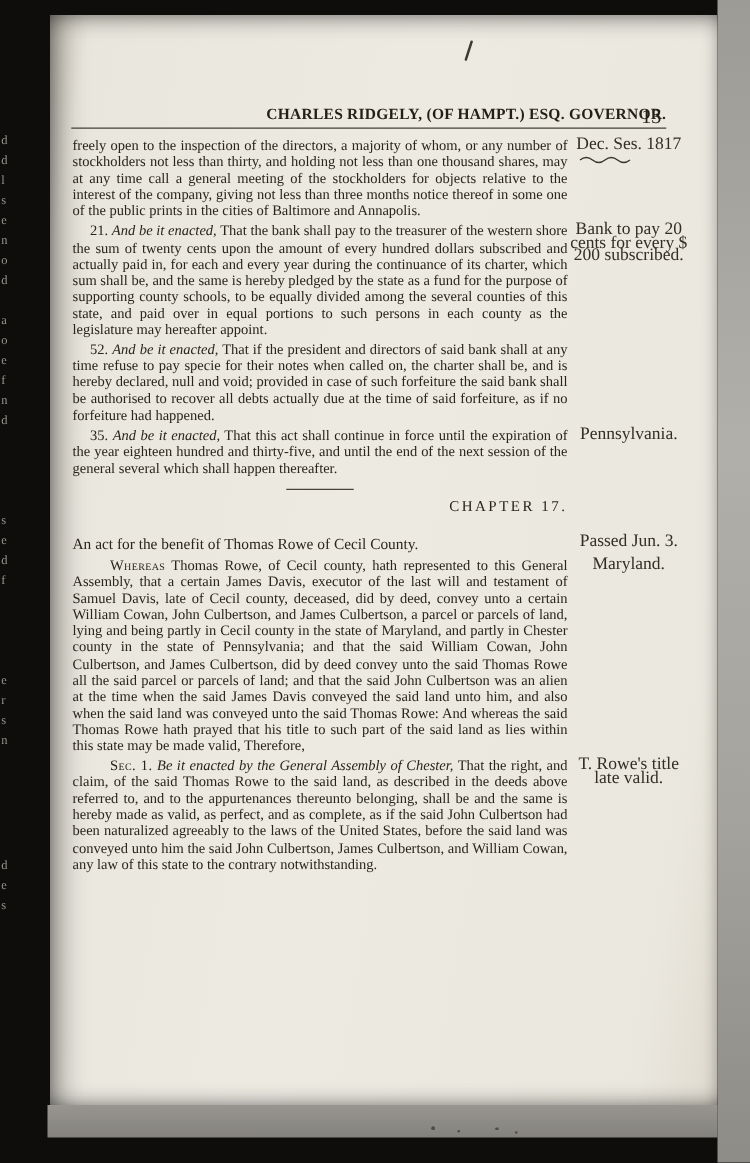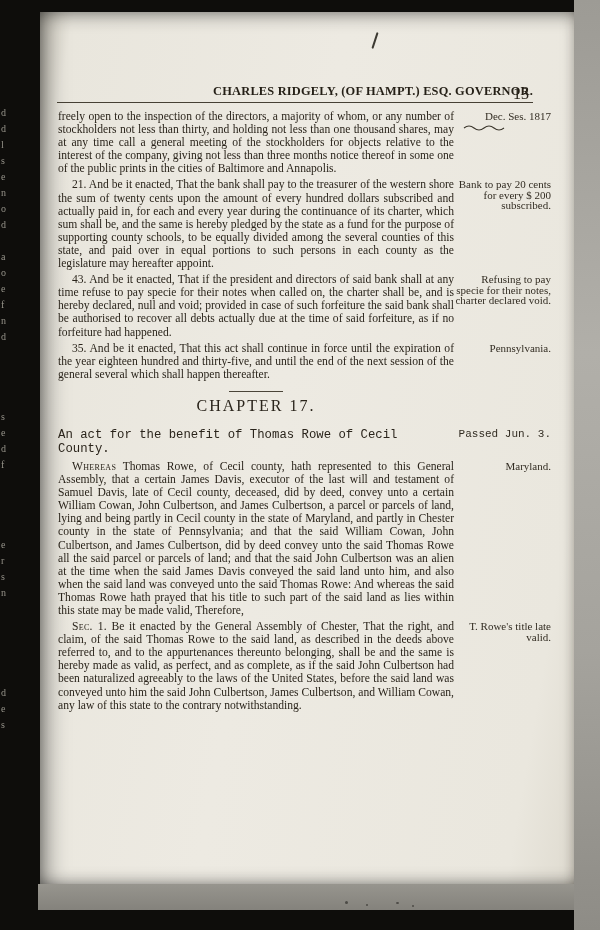--- a/index.html
+++ b/index.html
@@ -31,30 +31,30 @@
     font-weight:bold;font-size:12.4px;letter-spacing:.2px;white-space:nowrap;color:#241f16;
   }
   .page-number{position:absolute;right:4px;top:1px;font-weight:normal;font-size:16px;letter-spacing:0;}
   .header-rule{width:476px;margin:3px 0 0 17px;border-top:1px solid #464034;height:0;}
   .content{
     position:relative;width:396px;margin:7px 0 0 18px;
     font-size:11.6px;line-height:13.1px;text-align:justify;color:#2a241b;
   }
   .para{margin:0 0 3px;text-indent:14px;position:relative;}
   .para.no-indent{text-indent:0;}
-  .ital{}
-  .sc{font-variant:small-caps;letter-spacing:.3px;}
+  .ital{font-style:italic;}
+  .sc{font-variant:small-caps;letter-spacing:.3px;margin-left:16px;}
   .note{
     position:absolute;left:397px;top:1px;width:96px;
-    font-size:11px;line-height:10.5px;text-align:right;text-indent:0;color:#332d23;
+    font-size:14px;line-height:10.5px;text-align:center;text-indent:0;color:#332d23;
   }
   .note .squiggle{display:block;margin:2px 0 0 8px;}
   .chapter-sep{width:54px;border-top:1px solid #4a4438;margin:10px auto 7px;}
-  .chapter-heading{text-align:center;font-size:16px;letter-spacing:2px;margin:0 0 6px;text-indent:0;color:#2a241b;}
-  .act-title{position:relative;font-size:12.3px;line-height:14px;margin:16px 0 4px;text-indent:0;text-align:left;font-family:Liberation Mono, monospace;}
+  .chapter-heading{text-align:right;font-size:12px;letter-spacing:2px;margin:0 0 6px;text-indent:0;color:#2a241b;}
+  .act-title{position:relative;font-size:12.3px;line-height:14px;margin:16px 0 4px;text-indent:0;text-align:left;}
   .edge-ch{position:absolute;left:1px;color:#96938a;font-size:10px;line-height:10px;}
   .ink-mark{
     position:absolute;left:334px;top:20px;width:2px;height:17px;border-radius:1px;
     background:#3d3a33;transform:rotate(18deg);
   }
   .speck{position:absolute;border-radius:50%;background:#4c4b46;}
 </style>
 </head>
 <body>
 
@@ -115,24 +115,23 @@
     </p>
 
     <p class="para">
       <span>21.</span>
       <span class="ital">And be it enacted,</span>
       <span>That the bank shall pay to the treasurer of the western shore the sum of twenty cents upon the amount of every hundred dollars subscribed and actually paid in, for each and every year during the continuance of its charter, which sum shall be, and the same is hereby pledged by the state as a fund for the purpose of supporting county schools, to be equally divided among the several counties of this state, and paid over in equal portions to such persons in each county as the legislature may hereafter appoint.</span>
       <span class="note">Bank to pay 20 cents for every $ 200 subscribed.</span>
     </p>
 
     <p class="para">
-      <span>43.</span>
+      <span>52.</span>
       <span class="ital">And be it enacted,</span>
       <span>That if the president and directors of said bank shall at any time refuse to pay specie for their notes when called on, the charter shall be, and is hereby declared, null and void; provided in case of such forfeiture the said bank shall be authorised to recover all debts actually due at the time of said forfeiture, as if no forfeiture had happened.</span>
-      <span class="note">Refusing to pay specie for their notes, charter declared void.</span>
     </p>
 
     <p class="para">
       <span>35.</span>
       <span class="ital">And be it enacted,</span>
       <span>That this act shall continue in force until the expiration of the year eighteen hundred and thirty-five, and until the end of the next session of the general several which shall happen thereafter.</span>
       <span class="note">Pennsylvania.</span>
     </p>
 
     <div class="chapter-sep"></div>

